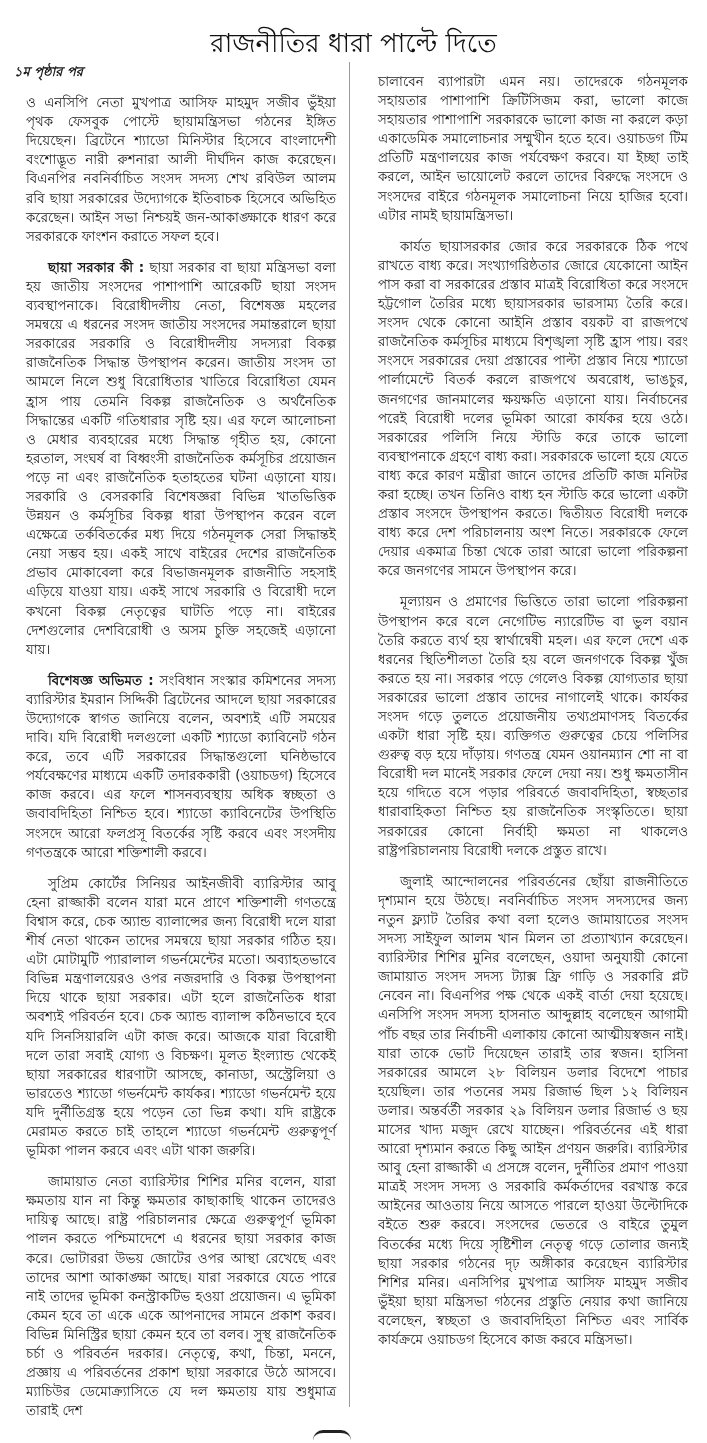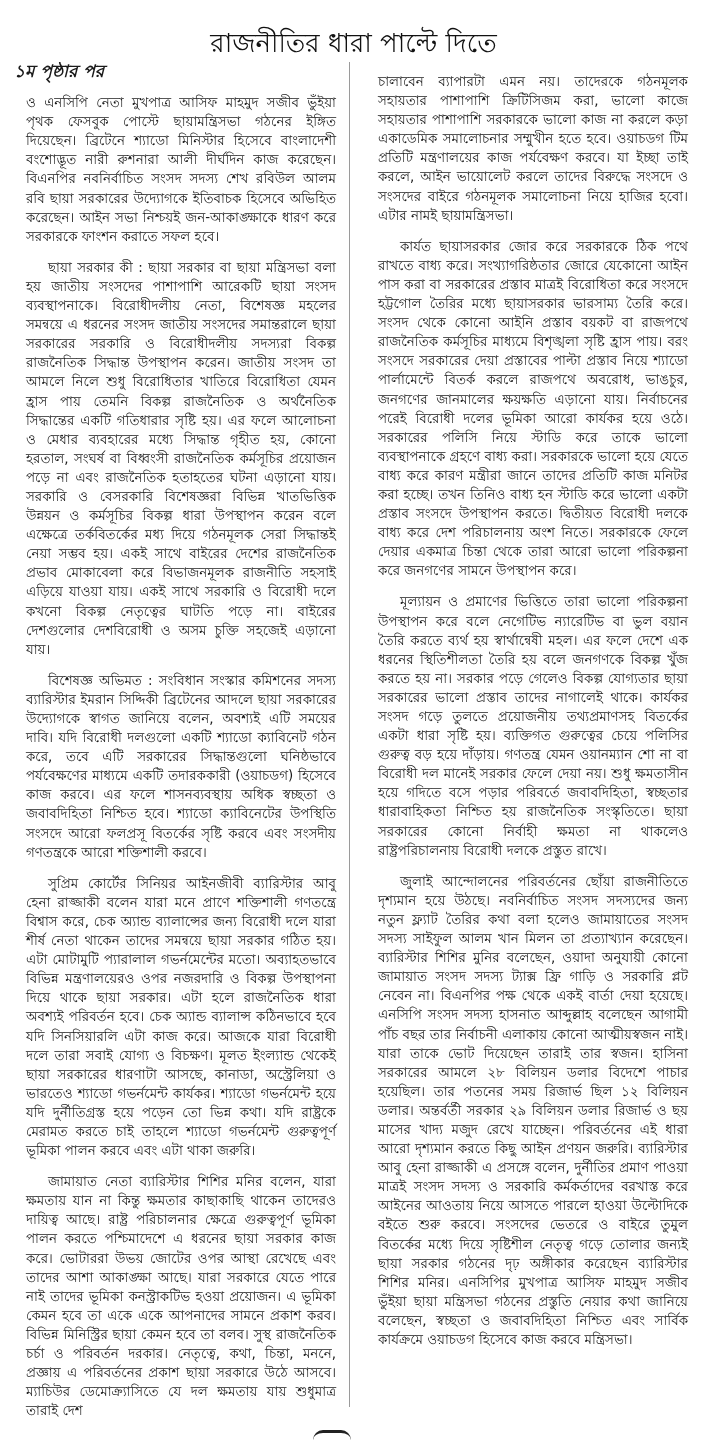--- a/index.html
+++ b/index.html
@@ -6,24 +6,24 @@
   body { width: 707px; height: 1443px; overflow: hidden; position: relative;
          font-family: "DejaVu Sans", sans-serif; color: #1a1a1a; }
   .headline { position: absolute; left: 0; top: 6px; width: 707px; text-align: center;
               font-size: 26px; font-weight: normal; color: #111; letter-spacing: 0; }
   .columns { position: absolute; left: 14px; top: 62px; width: 683px; height: 1355px; }
   .col { position: absolute; top: 0; width: 334px; height: 1355px; overflow: hidden;
          font-size: 13.4px; line-height: 19.1px; text-align: justify; }
   .col-left { left: 0; }
   .col-right { left: 352px; top: -2px; }
   .divider { position: absolute; left: 349px; top: 62px; width: 1px; height: 1345px; background: #9a9a9a; }
-  .kicker { font-weight: bold; font-style: italic; font-size: 17px; margin: 0; }
+  .kicker { font-weight: bold; font-style: italic; font-size: 13px; margin: 0; }
   p { margin: 12px; text-indent: 0; }
   p.indent { text-indent: 22px; }
-  .sub { font-weight: normal; }
+  .sub { font-weight: bold; }
   .footer-mark { position: absolute; left: 313px; top: 1430px; width: 38px; height: 13px;
                  border-top: 3px solid #222; border-radius: 10px 10px 0 0; }
 </style>
 </head>
 <body>
 
 <h1 class="headline">রাজনীতির ধারা পাল্টে দিতে</h1>
 
 <div class="columns">
   <div class="col col-left">

